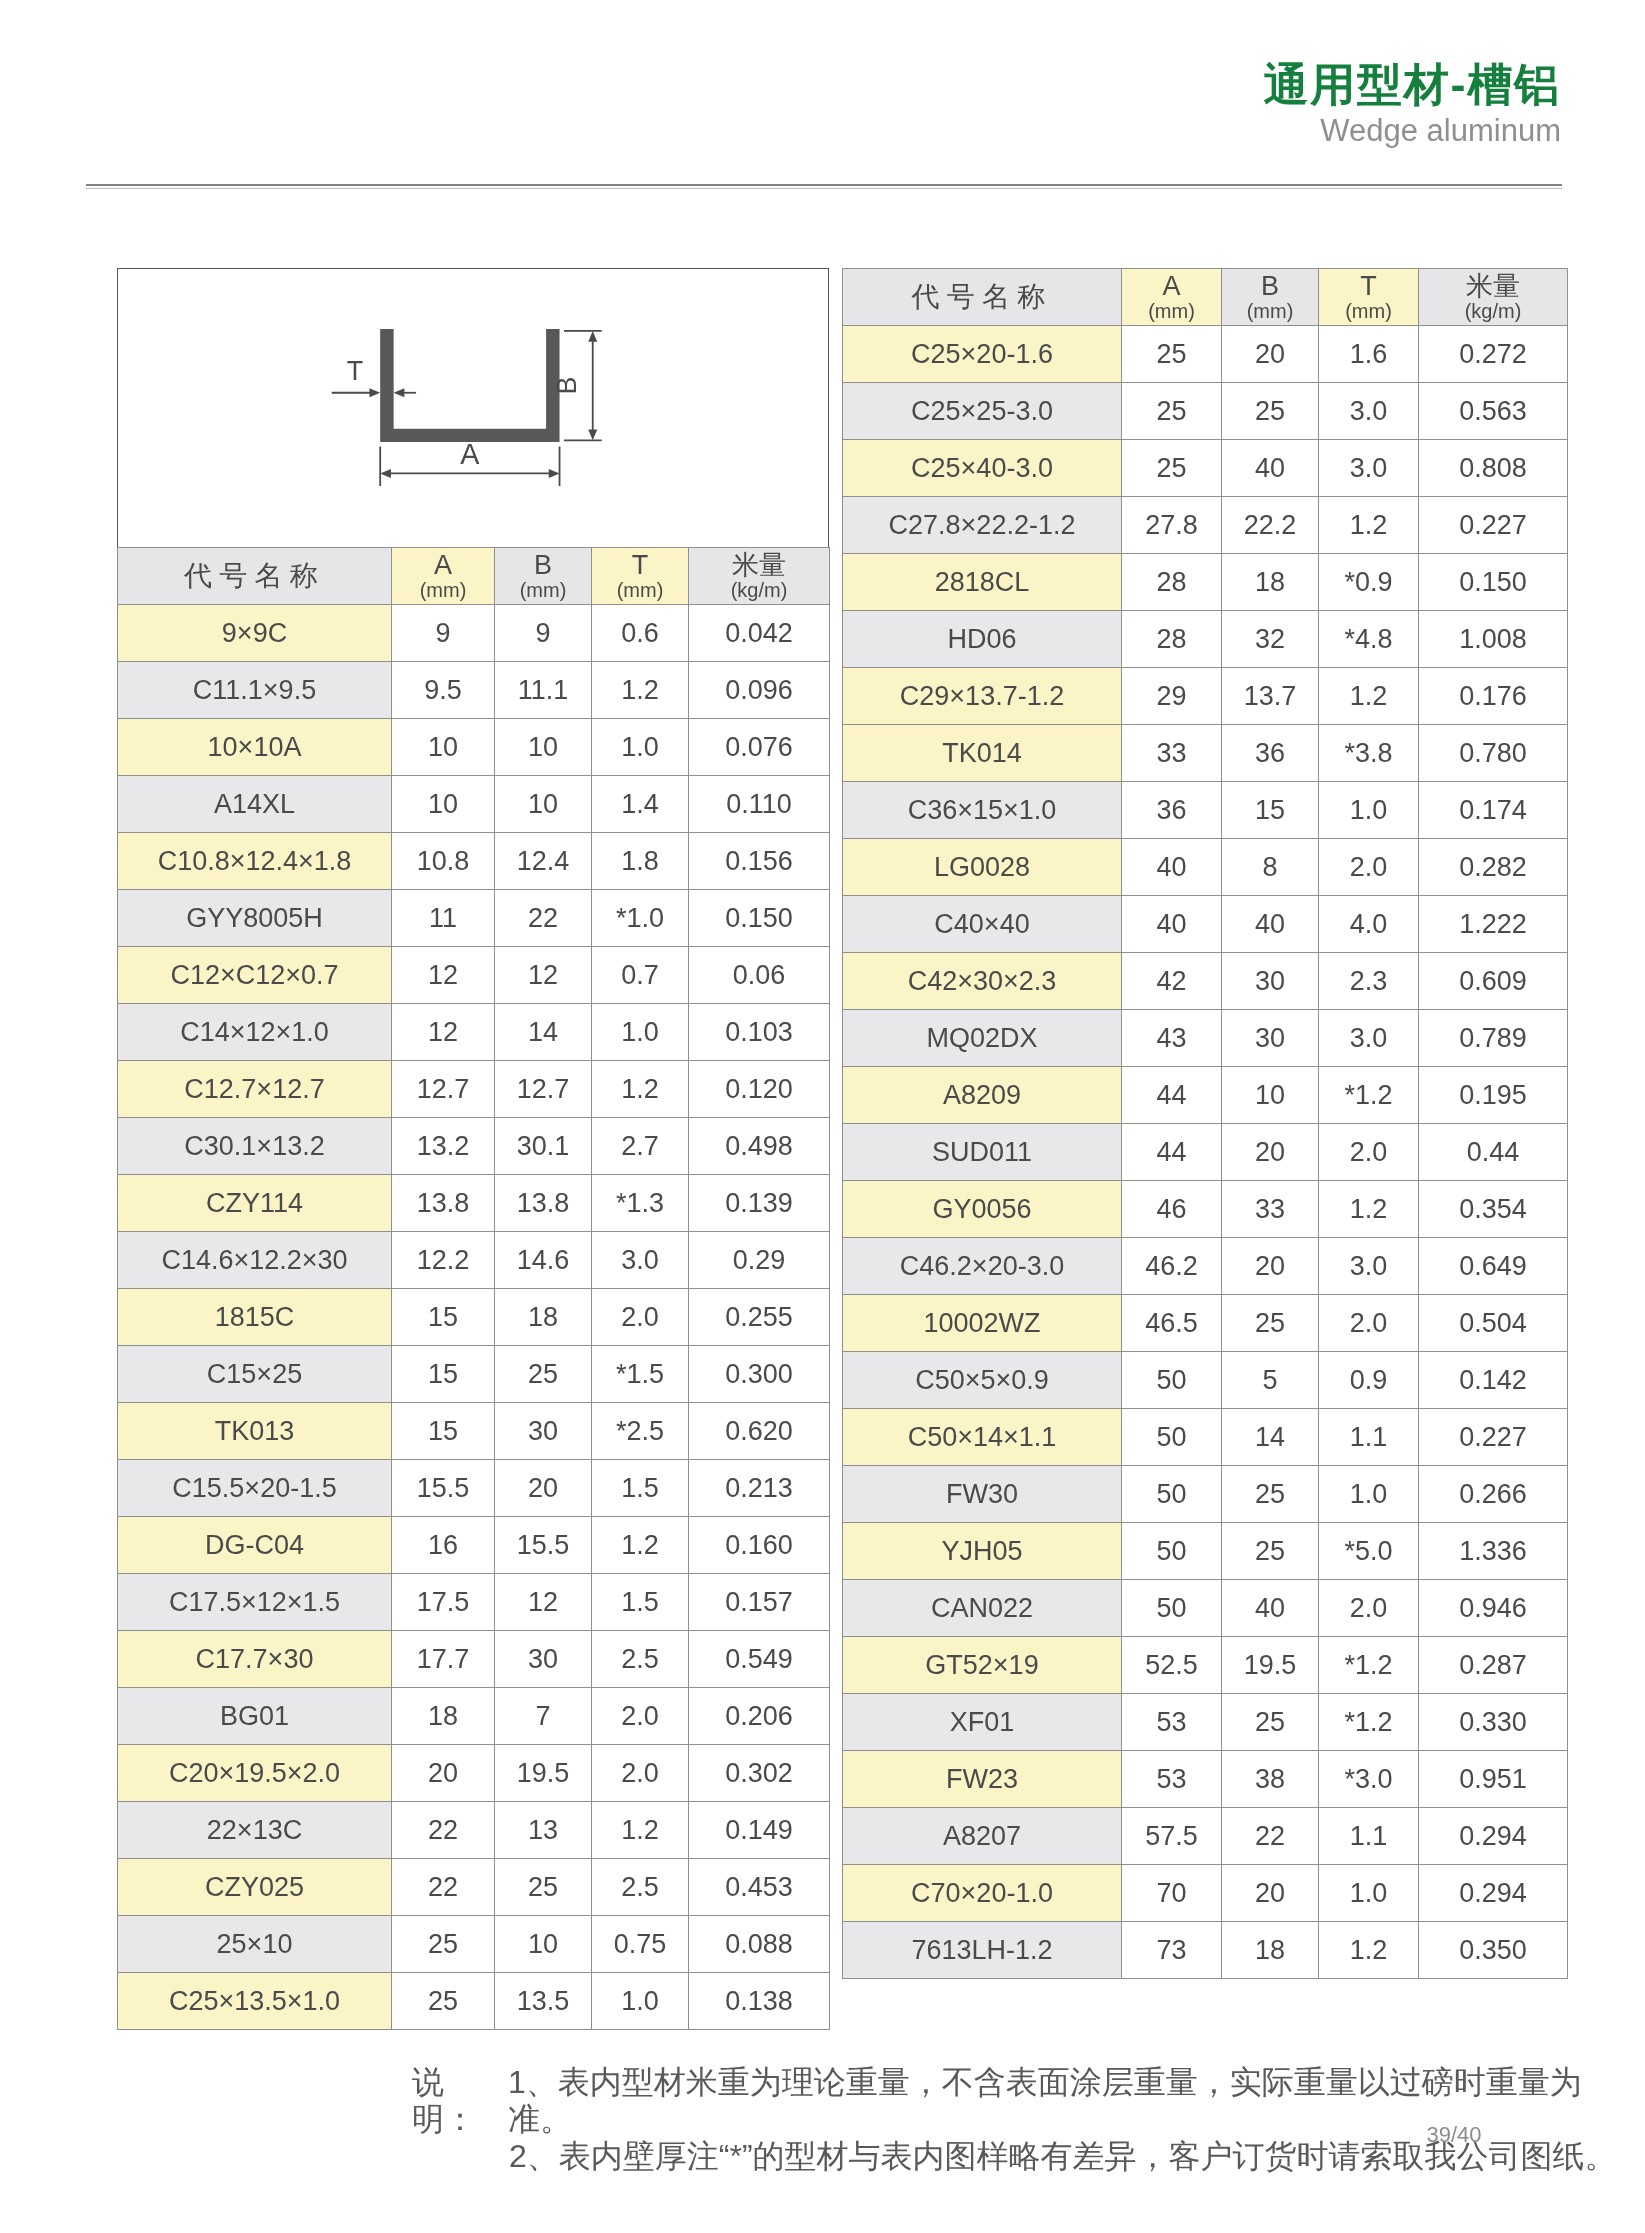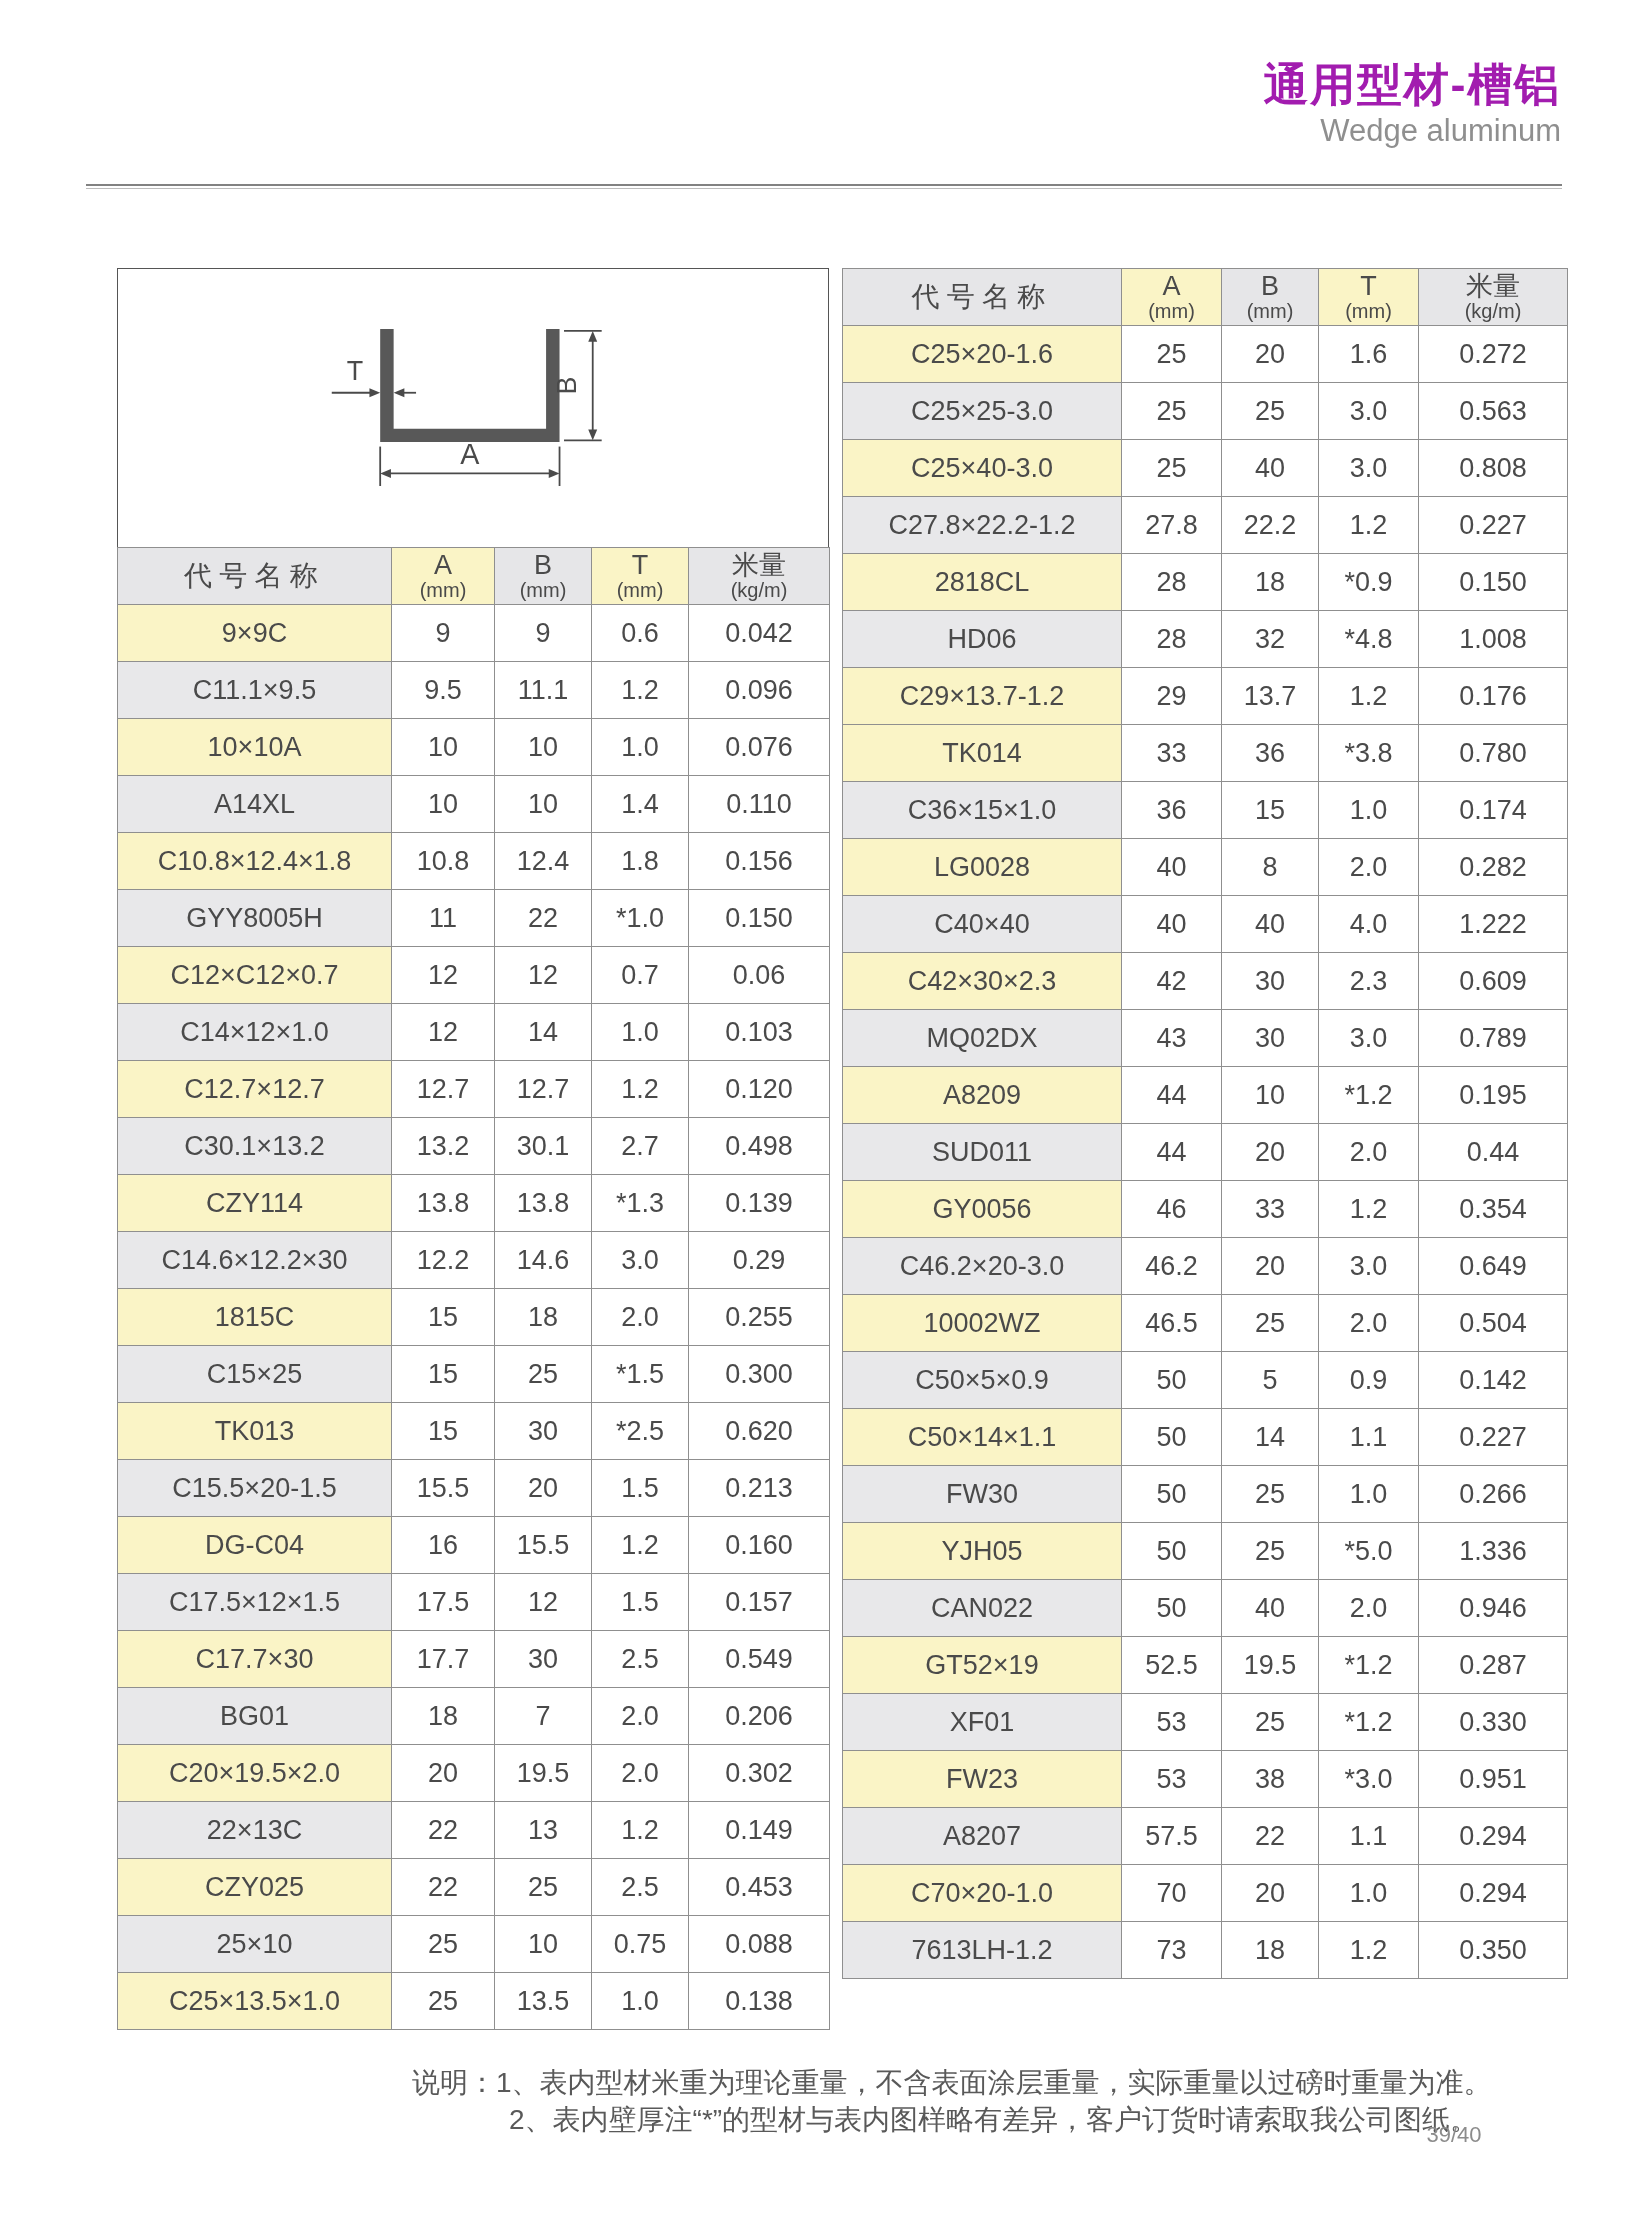--- a/index.html
+++ b/index.html
@@ -4,21 +4,21 @@
 <style>
   html,body {margin:0; padding:0; background:#ffffff;}
   .page {
     position:relative; width:1645px; height:2233px; background:#ffffff;
     font-family:"Liberation Sans","DejaVu Sans",sans-serif; color:#4a4a4a;
     overflow:hidden;
   }
 
   
   .title-block {position:absolute; top:59px; right:84px; text-align:right;}
-  .title-cn {font-size:45px; font-weight:bold; color:#a21caf; letter-spacing:1.8px; line-height:52px;}
+  .title-cn {font-size:45px; font-weight:bold; color:#15803d; letter-spacing:1.8px; line-height:52px;}
   .title-en {font-size:31px; color:#8f8f8f; line-height:40px; margin-top:0;}
   .header-rule {
     position:absolute; top:184px; left:86px; width:1476px; height:1.8px;
     border-top:2.7px solid #828282; border-bottom:0.9px solid #bcbcbc;
   }
 
   
   .panel {position:absolute; top:268px; box-sizing:border-box;}
   .panel-left {left:117px; width:712px;}
   .panel-right {left:842px; width:725px;}
@@ -47,21 +47,21 @@
   tr.alt-a td.name {background:#faf4c6;}
   tr.alt-b td.name {background:#e8e8ea;}
 
   th.gray {background:#e6e6e8;}
   th.yellow {background:#faf4c6;}
   .name-h {font-size:28px; font-weight:normal; letter-spacing:7.2px; color:#4a4a4a;}
   .h-top {display:block; font-size:27px; font-weight:normal; line-height:29px; color:#4a4a4a;}
   .h-sub {display:block; font-size:20px; font-weight:normal; line-height:21.6px; color:#4a4a4a;}
 
   
-  .notes {position:absolute; left:412px; top:2064px; font-size:28px; line-height:37px; color:#595959;}
+  .notes {position:absolute; left:412px; top:2064px; font-size:32px; line-height:37px; color:#595959;}
   .note-row {display:flex;}
   .note-indent {padding-left:97px;}
   .pageno {position:absolute; left:1398px; top:2122px; width:112px; text-align:center;
            font-size:22px; color:#8c8c8c;}
 </style>
 </head>
 <body>
 
 <div class="page">
 

